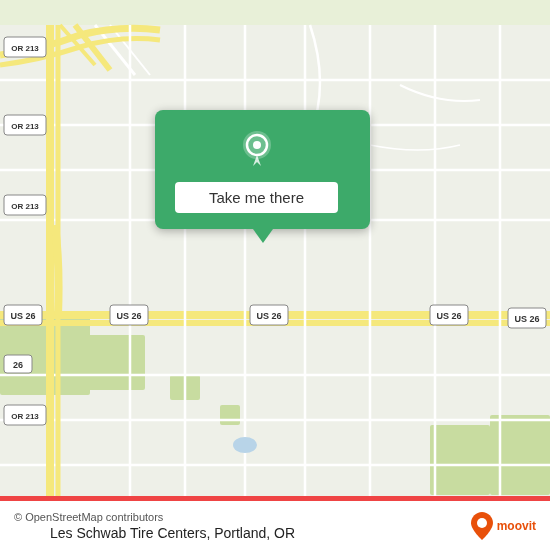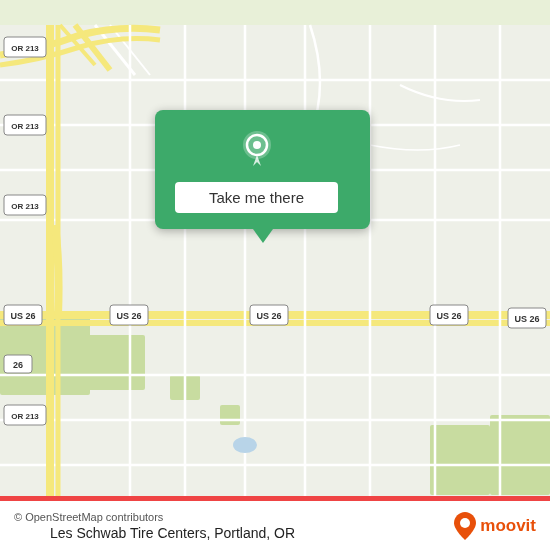--- a/index.html
+++ b/index.html
@@ -96,21 +96,21 @@
       font-size: 14px;
       font-weight: 500;
       color: #222;
       margin-left: 36px;
     }
 
     .moovit-logo {
       display: flex;
       align-items: center;
       gap: 4px;
-      font-size: 17px;
+      font-size: 12px;
       font-weight: bold;
       color: #e8500a;
     }
 
     .moovit-pin {
       width: 22px;
       height: 28px;
     }
   </style>
 </head>

